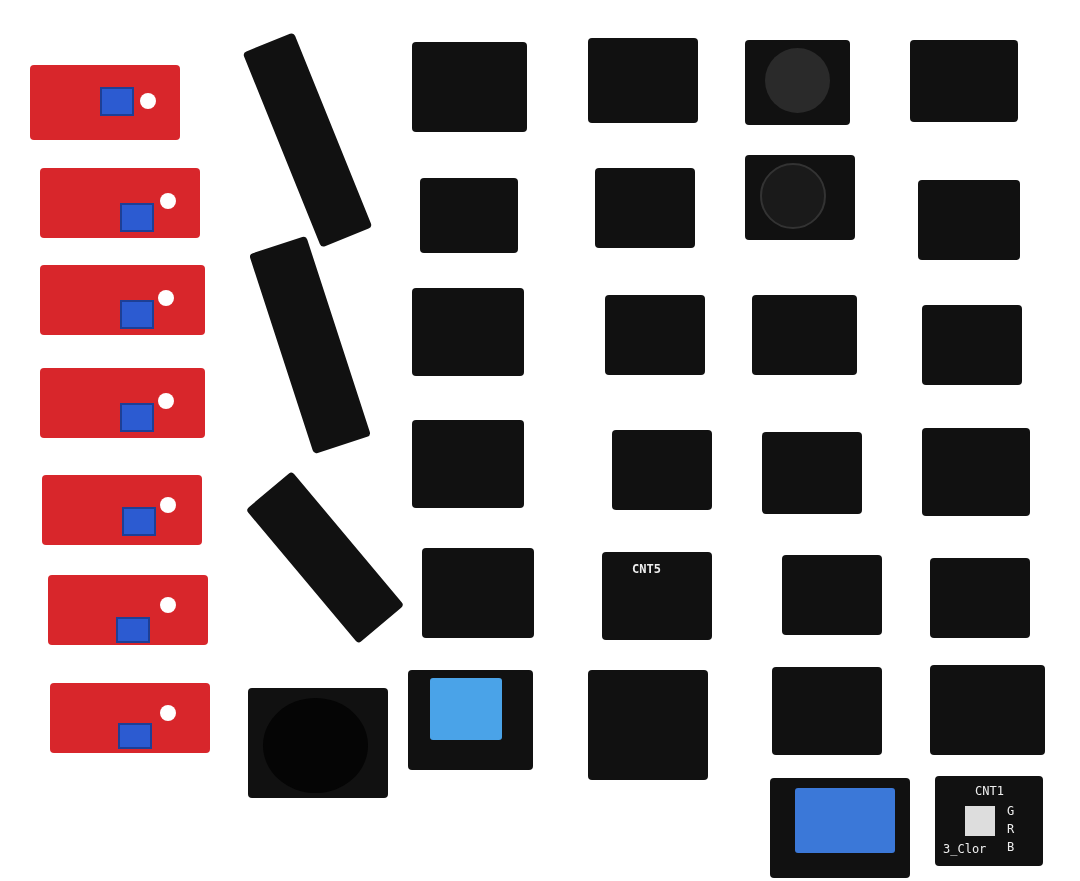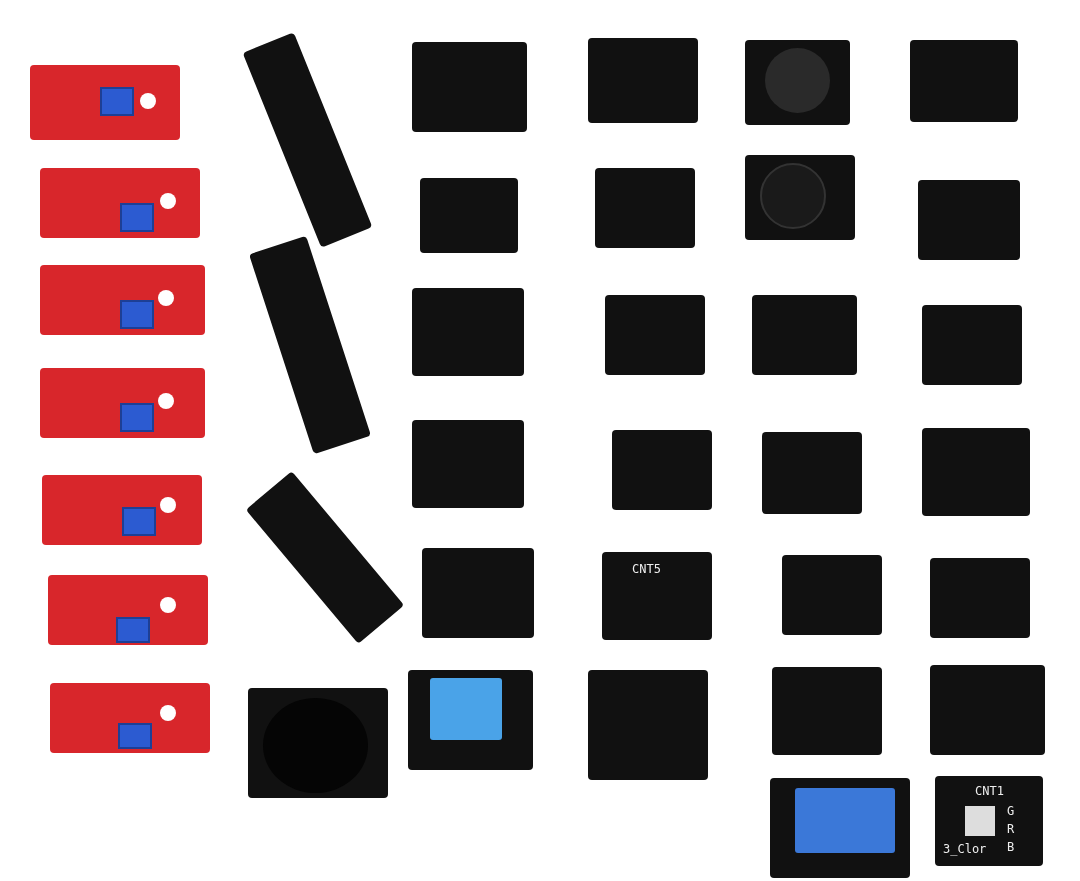--- a/index.html
+++ b/index.html
@@ -72,21 +72,21 @@
   <div class="mod blk" style="left:752px;top:295px;width:105px;height:80px;"></div>
   <div class="mod blk" style="left:922px;top:305px;width:100px;height:80px;"></div>
 
   <div class="mod blk" style="left:412px;top:420px;width:112px;height:88px;"></div>
   <div class="mod blk" style="left:612px;top:430px;width:100px;height:80px;"></div>
   <div class="mod blk" style="left:762px;top:432px;width:100px;height:82px;"></div>
   <div class="mod blk" style="left:922px;top:428px;width:108px;height:88px;"></div>
 
   <div class="mod blk" style="left:422px;top:548px;width:112px;height:90px;"></div>
   <div class="mod blk" style="left:602px;top:552px;width:110px;height:88px;">
-    <span class="txt" style="left:30px;top:10px;">CNT5</span>
+    <span class="txt" style="left:30px;top:10px;font-weight:bold;">CNT5</span>
   </div>
   <div class="mod blk" style="left:782px;top:555px;width:100px;height:80px;"></div>
   <div class="mod blk" style="left:930px;top:558px;width:100px;height:80px;"></div>
 
   <div class="mod blk" style="left:408px;top:670px;width:125px;height:100px;">
       <div style="position:absolute;left:22px;top:8px;width:72px;height:62px;background:#4aa3e8;border-radius:3px;"></div>
     </div>
   <div class="mod blk" style="left:588px;top:670px;width:120px;height:110px;"></div>
   <div class="mod blk" style="left:772px;top:667px;width:110px;height:88px;"></div>
   <div class="mod blk" style="left:930px;top:665px;width:115px;height:90px;"></div>

